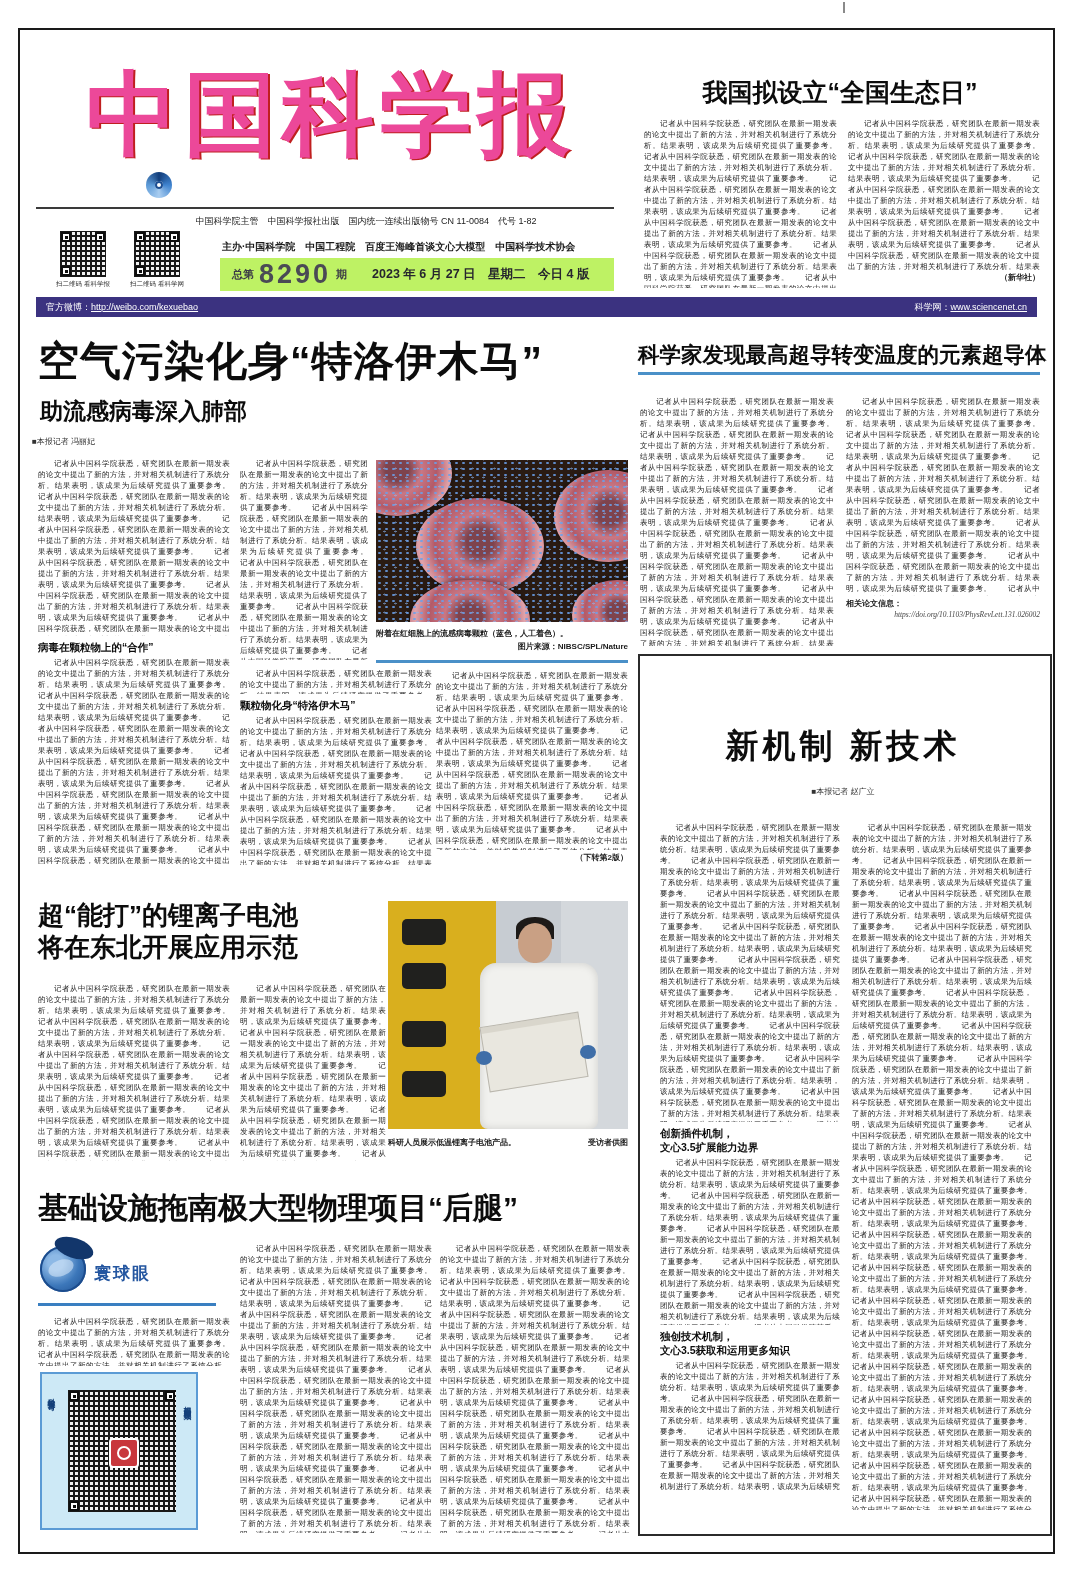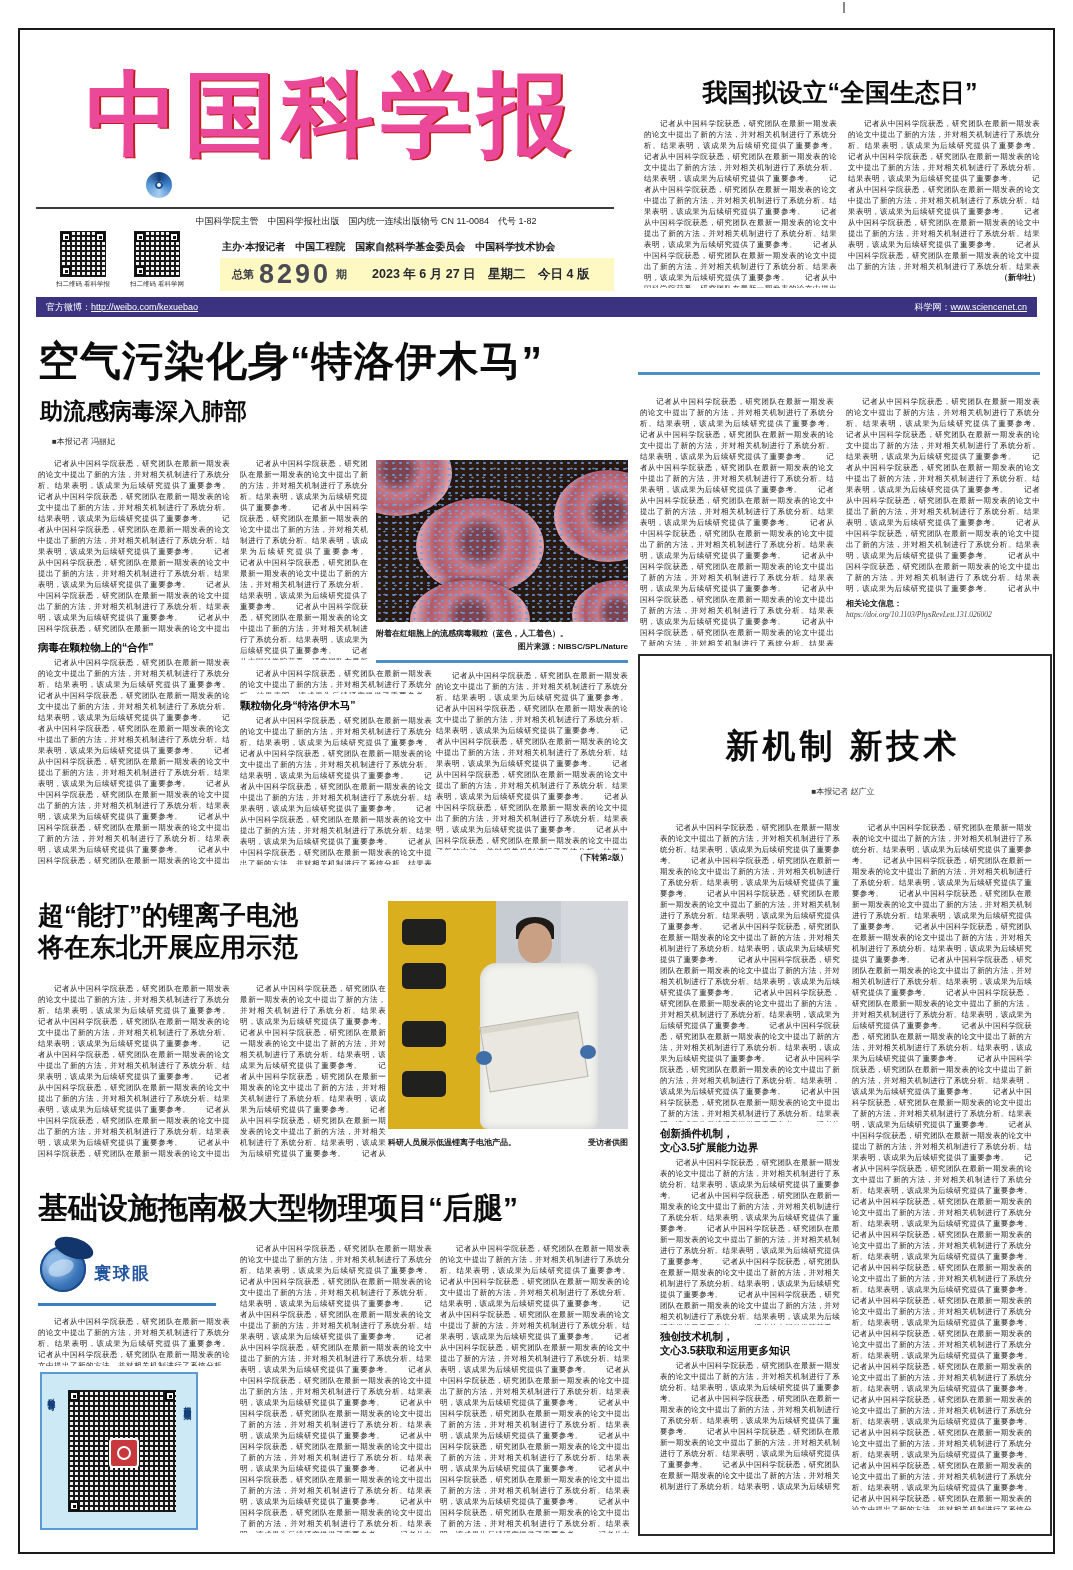--- a/index.html
+++ b/index.html
@@ -15,21 +15,21 @@
         text-shadow:2px 1px 0 #c01f1f;white-space:nowrap;}
   .eyelogo{left:146px;top:172px;width:26px;height:26px;border-radius:50%;
         background:conic-gradient(#123d7a,#3f83cf,#a9cdf0,#5d9bd8,#123d7a);}
   .eyelogo::after{content:"";position:absolute;left:9px;top:9px;width:8px;height:8px;border-radius:50%;
         background:#fff;box-shadow:0 0 0 2px #1c4e92 inset;}
   .engtitle{left:182px;top:168px;font-family:"Liberation Serif","DejaVu Serif",serif;
         font-weight:bold;font-size:27px;letter-spacing:1px;color:#101010;}
   .hrule{left:36px;top:207px;width:578px;height:2px;background:#3a3a3a;}
   .info1{left:118px;top:215px;width:496px;font-size:9px;color:#222;text-align:center;white-space:nowrap;}
   .sponsors{left:222px;top:240px;font-size:10px;font-weight:bold;color:#1d1d1d;white-space:nowrap;}
-  .graybar{left:220px;top:258px;width:394px;height:33px;background:#fef9c3;display:flex;align-items:center;padding-left:12px;box-sizing:border-box;}
+  .graybar{left:220px;top:258px;width:394px;height:33px;background:#bef264;display:flex;align-items:center;padding-left:12px;box-sizing:border-box;}
   .issuepre,.issuesuf{font-size:11px;font-weight:bold;color:#3c3c46;}
   .issueno{font-size:27px;font-weight:800;color:#4a4a55;letter-spacing:3px;margin:0 5px;line-height:27px;}
   .dateline{font-size:12.5px;font-weight:bold;color:#26262e;margin-left:25px;white-space:nowrap;}
 
   
   .qr{background-color:#f5f5f5;background-image:
       repeating-linear-gradient(90deg,#181818 0 2px,transparent 2px 5px),
       repeating-linear-gradient(0deg,#181818 0 2px,#f2f2f2 2px 5px);}
   .qr .m{position:absolute;width:10px;height:10px;border:2px solid #0e0e0e;background:#fff;box-sizing:border-box;}
   .qr .m::after{content:"";position:absolute;inset:1.5px;background:#0e0e0e;}
@@ -85,21 +85,21 @@
   .globe::after{content:"";position:absolute;left:8px;top:14px;width:26px;height:16px;border-radius:50%;
      background:rgba(220,235,250,.55);transform:rotate(-20deg);}
   .globetext{font-size:17px;font-weight:bold;color:#2456a0;letter-spacing:2px;}
 
   
   .qrbox{background:#cde9f6;border:2px solid #5b9bd5;box-sizing:border-box;}
   .vtext{writing-mode:vertical-rl;font-size:7.5px;font-weight:bold;color:#14407a;letter-spacing:1px;}
 
   
   .wenbox{border:2px solid #2b2b2b;background:#fff;}
-  .doi{font-family:"Liberation Serif","DejaVu Serif",serif;font-style:italic;font-size:7.5px;color:#444;}
+  .doi{font-family:"Liberation Serif","DejaVu Serif",serif;font-style:italic;font-size:7.5px;color:#444;text-align:right;}
 </style>
 </head>
 <body>
 
 <div class="page">
   <div class="abs cropmark"></div>
   <div class="abs frame"></div>
 
   <div class="abs mast">中国科学报</div>
   <div class="abs eyelogo"></div>
@@ -112,41 +112,41 @@
     <span class="m bl"></span>
   </div>
   <div class="abs qr" style="left:134px;top:231px;width:46px;height:46px;">
     <span class="m tl"></span>
     <span class="m tr"></span>
     <span class="m bl"></span>
   </div>
   <div class="abs qrcap" style="left:54px;top:280px;width:58px;">扫二维码 看科学报</div>
   <div class="abs qrcap" style="left:128px;top:280px;width:58px;">扫二维码 看科学网</div>
 
-  <div class="abs sponsors">主办·本报记者　中国工程院　国家自然科学基金委员会　中国科学技术协会</div>
+  <div class="abs sponsors">主办·中国科学院　中国工程院　百度王海峰首谈文心大模型　中国科学技术协会</div>
   <div class="abs graybar">
     <span class="issuepre">总第</span>
     <span class="issueno">8290</span>
     <span class="issuesuf">期</span>
     <span class="dateline">2023 年 6 月 27 日　星期二　今日 4 版</span>
   </div>
 
   <div class="abs navybar">
     <span>官方微博：</span><u>http://weibo.com/kexuebao</u>
     <span class="rt"><span>科学网：</span><u>www.sciencenet.cn</u></span>
   </div>
 
   <div class="abs hl" style="left:640px;top:76px;width:400px;text-align:center;font-size:25px;">我国拟设立“全国生态日”</div>
   <div class="abs fill" style="left:644px;top:118px;width:193px;height:170px;">　　记者从中国科学院获悉，研究团队在最新一期发表的论文中提出了新的方法，并对相关机制进行了系统分析。结果表明，该成果为后续研究提供了重要参考。　　记者从中国科学院获悉，研究团队在最新一期发表的论文中提出了新的方法，并对相关机制进行了系统分析。结果表明，该成果为后续研究提供了重要参考。　　记者从中国科学院获悉，研究团队在最新一期发表的论文中提出了新的方法，并对相关机制进行了系统分析。结果表明，该成果为后续研究提供了重要参考。　　记者从中国科学院获悉，研究团队在最新一期发表的论文中提出了新的方法，并对相关机制进行了系统分析。结果表明，该成果为后续研究提供了重要参考。　　记者从中国科学院获悉，研究团队在最新一期发表的论文中提出了新的方法，并对相关机制进行了系统分析。结果表明，该成果为后续研究提供了重要参考。　　记者从中国科学院获悉，研究团队在最新一期发表的论文中提出了新的方法，并对相关机制进行了系统分析。结果表明，该成果为后续研究提供了重要参考。　　记者从中国科学院获悉，研究团队在最新一期发表的论文中提出了新的方法，并对相关机制进行了系统分析。结果表明，该成果为后续研究提供了重要参考。　　记者从中国科学院获悉，研究团队在最新一期发表的论文中提出了新的方法，并对相关机制进行了系统分析。结果表明，该成果为后续研究提供了重要参考。</div>
   <div class="abs fill" style="left:848px;top:118px;width:192px;height:152px;">　　记者从中国科学院获悉，研究团队在最新一期发表的论文中提出了新的方法，并对相关机制进行了系统分析。结果表明，该成果为后续研究提供了重要参考。　　记者从中国科学院获悉，研究团队在最新一期发表的论文中提出了新的方法，并对相关机制进行了系统分析。结果表明，该成果为后续研究提供了重要参考。　　记者从中国科学院获悉，研究团队在最新一期发表的论文中提出了新的方法，并对相关机制进行了系统分析。结果表明，该成果为后续研究提供了重要参考。　　记者从中国科学院获悉，研究团队在最新一期发表的论文中提出了新的方法，并对相关机制进行了系统分析。结果表明，该成果为后续研究提供了重要参考。　　记者从中国科学院获悉，研究团队在最新一期发表的论文中提出了新的方法，并对相关机制进行了系统分析。结果表明，该成果为后续研究提供了重要参考。　　记者从中国科学院获悉，研究团队在最新一期发表的论文中提出了新的方法，并对相关机制进行了系统分析。结果表明，该成果为后续研究提供了重要参考。　　记者从中国科学院获悉，研究团队在最新一期发表的论文中提出了新的方法，并对相关机制进行了系统分析。结果表明，该成果为后续研究提供了重要参考。</div>
   <div class="abs endmark" style="left:848px;top:272px;width:192px;">（新华社）</div>
 
   <div class="abs hl" style="left:38px;top:334px;font-size:41px;letter-spacing:1px;">空气污染化身“特洛伊木马”</div>
   <div class="abs hl" style="left:40px;top:396px;font-size:23px;font-weight:800;">助流感病毒深入肺部</div>
-  <div class="abs byline" style="left:52px;top:436px;">■本报记者 冯丽妃</div>
+  <div class="abs byline" style="left:32px;top:436px;">■本报记者 冯丽妃</div>
 
   <div class="abs" style="left:38px;top:458px;width:192px;height:410px;overflow:hidden;">
     <div class="fill" style="height:178px;">　　记者从中国科学院获悉，研究团队在最新一期发表的论文中提出了新的方法，并对相关机制进行了系统分析。结果表明，该成果为后续研究提供了重要参考。　　记者从中国科学院获悉，研究团队在最新一期发表的论文中提出了新的方法，并对相关机制进行了系统分析。结果表明，该成果为后续研究提供了重要参考。　　记者从中国科学院获悉，研究团队在最新一期发表的论文中提出了新的方法，并对相关机制进行了系统分析。结果表明，该成果为后续研究提供了重要参考。　　记者从中国科学院获悉，研究团队在最新一期发表的论文中提出了新的方法，并对相关机制进行了系统分析。结果表明，该成果为后续研究提供了重要参考。　　记者从中国科学院获悉，研究团队在最新一期发表的论文中提出了新的方法，并对相关机制进行了系统分析。结果表明，该成果为后续研究提供了重要参考。　　记者从中国科学院获悉，研究团队在最新一期发表的论文中提出了新的方法，并对相关机制进行了系统分析。结果表明，该成果为后续研究提供了重要参考。　　记者从中国科学院获悉，研究团队在最新一期发表的论文中提出了新的方法，并对相关机制进行了系统分析。结果表明，该成果为后续研究提供了重要参考。　　记者从中国科学院获悉，研究团队在最新一期发表的论文中提出了新的方法，并对相关机制进行了系统分析。结果表明，该成果为后续研究提供了重要参考。</div>
     <div class="bsub">病毒在颗粒物上的“合作”</div>
     <div class="fill" style="height:208px;">　　记者从中国科学院获悉，研究团队在最新一期发表的论文中提出了新的方法，并对相关机制进行了系统分析。结果表明，该成果为后续研究提供了重要参考。　　记者从中国科学院获悉，研究团队在最新一期发表的论文中提出了新的方法，并对相关机制进行了系统分析。结果表明，该成果为后续研究提供了重要参考。　　记者从中国科学院获悉，研究团队在最新一期发表的论文中提出了新的方法，并对相关机制进行了系统分析。结果表明，该成果为后续研究提供了重要参考。　　记者从中国科学院获悉，研究团队在最新一期发表的论文中提出了新的方法，并对相关机制进行了系统分析。结果表明，该成果为后续研究提供了重要参考。　　记者从中国科学院获悉，研究团队在最新一期发表的论文中提出了新的方法，并对相关机制进行了系统分析。结果表明，该成果为后续研究提供了重要参考。　　记者从中国科学院获悉，研究团队在最新一期发表的论文中提出了新的方法，并对相关机制进行了系统分析。结果表明，该成果为后续研究提供了重要参考。　　记者从中国科学院获悉，研究团队在最新一期发表的论文中提出了新的方法，并对相关机制进行了系统分析。结果表明，该成果为后续研究提供了重要参考。　　记者从中国科学院获悉，研究团队在最新一期发表的论文中提出了新的方法，并对相关机制进行了系统分析。结果表明，该成果为后续研究提供了重要参考。　　记者从中国科学院获悉，研究团队在最新一期发表的论文中提出了新的方法，并对相关机制进行了系统分析。结果表明，该成果为后续研究提供了重要参考。</div>
   </div>
   <div class="abs fill" style="left:240px;top:458px;width:128px;height:202px;">　　记者从中国科学院获悉，研究团队在最新一期发表的论文中提出了新的方法，并对相关机制进行了系统分析。结果表明，该成果为后续研究提供了重要参考。　　记者从中国科学院获悉，研究团队在最新一期发表的论文中提出了新的方法，并对相关机制进行了系统分析。结果表明，该成果为后续研究提供了重要参考。　　记者从中国科学院获悉，研究团队在最新一期发表的论文中提出了新的方法，并对相关机制进行了系统分析。结果表明，该成果为后续研究提供了重要参考。　　记者从中国科学院获悉，研究团队在最新一期发表的论文中提出了新的方法，并对相关机制进行了系统分析。结果表明，该成果为后续研究提供了重要参考。　　记者从中国科学院获悉，研究团队在最新一期发表的论文中提出了新的方法，并对相关机制进行了系统分析。结果表明，该成果为后续研究提供了重要参考。　　记者从中国科学院获悉，研究团队在最新一期发表的论文中提出了新的方法，并对相关机制进行了系统分析。结果表明，该成果为后续研究提供了重要参考。</div>
 
   <div class="abs cells" style="left:376px;top:460px;width:252px;height:162px;">
     <div class="cell" style="left:40px;top:38px;width:128px;height:96px;"></div>
@@ -203,20 +203,21 @@
     <div class="abs qr" style="left:26px;top:16px;width:108px;height:122px;">
       <span class="m tl"></span>
       <span class="m tr"></span>
       <span class="m bl"></span>
       <span class="c"></span>
     </div>
   </div>
   <div class="abs fill" style="left:240px;top:1243px;width:192px;height:290px;">　　记者从中国科学院获悉，研究团队在最新一期发表的论文中提出了新的方法，并对相关机制进行了系统分析。结果表明，该成果为后续研究提供了重要参考。　　记者从中国科学院获悉，研究团队在最新一期发表的论文中提出了新的方法，并对相关机制进行了系统分析。结果表明，该成果为后续研究提供了重要参考。　　记者从中国科学院获悉，研究团队在最新一期发表的论文中提出了新的方法，并对相关机制进行了系统分析。结果表明，该成果为后续研究提供了重要参考。　　记者从中国科学院获悉，研究团队在最新一期发表的论文中提出了新的方法，并对相关机制进行了系统分析。结果表明，该成果为后续研究提供了重要参考。　　记者从中国科学院获悉，研究团队在最新一期发表的论文中提出了新的方法，并对相关机制进行了系统分析。结果表明，该成果为后续研究提供了重要参考。　　记者从中国科学院获悉，研究团队在最新一期发表的论文中提出了新的方法，并对相关机制进行了系统分析。结果表明，该成果为后续研究提供了重要参考。　　记者从中国科学院获悉，研究团队在最新一期发表的论文中提出了新的方法，并对相关机制进行了系统分析。结果表明，该成果为后续研究提供了重要参考。　　记者从中国科学院获悉，研究团队在最新一期发表的论文中提出了新的方法，并对相关机制进行了系统分析。结果表明，该成果为后续研究提供了重要参考。　　记者从中国科学院获悉，研究团队在最新一期发表的论文中提出了新的方法，并对相关机制进行了系统分析。结果表明，该成果为后续研究提供了重要参考。　　记者从中国科学院获悉，研究团队在最新一期发表的论文中提出了新的方法，并对相关机制进行了系统分析。结果表明，该成果为后续研究提供了重要参考。　　记者从中国科学院获悉，研究团队在最新一期发表的论文中提出了新的方法，并对相关机制进行了系统分析。结果表明，该成果为后续研究提供了重要参考。　　记者从中国科学院获悉，研究团队在最新一期发表的论文中提出了新的方法，并对相关机制进行了系统分析。结果表明，该成果为后续研究提供了重要参考。</div>
   <div class="abs fill" style="left:440px;top:1243px;width:190px;height:290px;">　　记者从中国科学院获悉，研究团队在最新一期发表的论文中提出了新的方法，并对相关机制进行了系统分析。结果表明，该成果为后续研究提供了重要参考。　　记者从中国科学院获悉，研究团队在最新一期发表的论文中提出了新的方法，并对相关机制进行了系统分析。结果表明，该成果为后续研究提供了重要参考。　　记者从中国科学院获悉，研究团队在最新一期发表的论文中提出了新的方法，并对相关机制进行了系统分析。结果表明，该成果为后续研究提供了重要参考。　　记者从中国科学院获悉，研究团队在最新一期发表的论文中提出了新的方法，并对相关机制进行了系统分析。结果表明，该成果为后续研究提供了重要参考。　　记者从中国科学院获悉，研究团队在最新一期发表的论文中提出了新的方法，并对相关机制进行了系统分析。结果表明，该成果为后续研究提供了重要参考。　　记者从中国科学院获悉，研究团队在最新一期发表的论文中提出了新的方法，并对相关机制进行了系统分析。结果表明，该成果为后续研究提供了重要参考。　　记者从中国科学院获悉，研究团队在最新一期发表的论文中提出了新的方法，并对相关机制进行了系统分析。结果表明，该成果为后续研究提供了重要参考。　　记者从中国科学院获悉，研究团队在最新一期发表的论文中提出了新的方法，并对相关机制进行了系统分析。结果表明，该成果为后续研究提供了重要参考。　　记者从中国科学院获悉，研究团队在最新一期发表的论文中提出了新的方法，并对相关机制进行了系统分析。结果表明，该成果为后续研究提供了重要参考。　　记者从中国科学院获悉，研究团队在最新一期发表的论文中提出了新的方法，并对相关机制进行了系统分析。结果表明，该成果为后续研究提供了重要参考。　　记者从中国科学院获悉，研究团队在最新一期发表的论文中提出了新的方法，并对相关机制进行了系统分析。结果表明，该成果为后续研究提供了重要参考。　　记者从中国科学院获悉，研究团队在最新一期发表的论文中提出了新的方法，并对相关机制进行了系统分析。结果表明，该成果为后续研究提供了重要参考。</div>
 
+  <div class="abs hl" style="left:638px;top:340px;width:402px;text-align:center;font-size:21.5px;">科学家发现最高超导转变温度的元素超导体</div>
   <div class="abs blueline" style="left:638px;top:372px;width:402px;"></div>
   <div class="abs fill" style="left:640px;top:396px;width:194px;height:250px;">　　记者从中国科学院获悉，研究团队在最新一期发表的论文中提出了新的方法，并对相关机制进行了系统分析。结果表明，该成果为后续研究提供了重要参考。　　记者从中国科学院获悉，研究团队在最新一期发表的论文中提出了新的方法，并对相关机制进行了系统分析。结果表明，该成果为后续研究提供了重要参考。　　记者从中国科学院获悉，研究团队在最新一期发表的论文中提出了新的方法，并对相关机制进行了系统分析。结果表明，该成果为后续研究提供了重要参考。　　记者从中国科学院获悉，研究团队在最新一期发表的论文中提出了新的方法，并对相关机制进行了系统分析。结果表明，该成果为后续研究提供了重要参考。　　记者从中国科学院获悉，研究团队在最新一期发表的论文中提出了新的方法，并对相关机制进行了系统分析。结果表明，该成果为后续研究提供了重要参考。　　记者从中国科学院获悉，研究团队在最新一期发表的论文中提出了新的方法，并对相关机制进行了系统分析。结果表明，该成果为后续研究提供了重要参考。　　记者从中国科学院获悉，研究团队在最新一期发表的论文中提出了新的方法，并对相关机制进行了系统分析。结果表明，该成果为后续研究提供了重要参考。　　记者从中国科学院获悉，研究团队在最新一期发表的论文中提出了新的方法，并对相关机制进行了系统分析。结果表明，该成果为后续研究提供了重要参考。　　记者从中国科学院获悉，研究团队在最新一期发表的论文中提出了新的方法，并对相关机制进行了系统分析。结果表明，该成果为后续研究提供了重要参考。　　记者从中国科学院获悉，研究团队在最新一期发表的论文中提出了新的方法，并对相关机制进行了系统分析。结果表明，该成果为后续研究提供了重要参考。</div>
   <div class="abs fill" style="left:846px;top:396px;width:194px;height:200px;">　　记者从中国科学院获悉，研究团队在最新一期发表的论文中提出了新的方法，并对相关机制进行了系统分析。结果表明，该成果为后续研究提供了重要参考。　　记者从中国科学院获悉，研究团队在最新一期发表的论文中提出了新的方法，并对相关机制进行了系统分析。结果表明，该成果为后续研究提供了重要参考。　　记者从中国科学院获悉，研究团队在最新一期发表的论文中提出了新的方法，并对相关机制进行了系统分析。结果表明，该成果为后续研究提供了重要参考。　　记者从中国科学院获悉，研究团队在最新一期发表的论文中提出了新的方法，并对相关机制进行了系统分析。结果表明，该成果为后续研究提供了重要参考。　　记者从中国科学院获悉，研究团队在最新一期发表的论文中提出了新的方法，并对相关机制进行了系统分析。结果表明，该成果为后续研究提供了重要参考。　　记者从中国科学院获悉，研究团队在最新一期发表的论文中提出了新的方法，并对相关机制进行了系统分析。结果表明，该成果为后续研究提供了重要参考。　　记者从中国科学院获悉，研究团队在最新一期发表的论文中提出了新的方法，并对相关机制进行了系统分析。结果表明，该成果为后续研究提供了重要参考。　　记者从中国科学院获悉，研究团队在最新一期发表的论文中提出了新的方法，并对相关机制进行了系统分析。结果表明，该成果为后续研究提供了重要参考。</div>
   <div class="abs" style="left:846px;top:598px;width:194px;font-size:8px;font-weight:bold;color:#222;">相关论文信息：</div>
   <div class="abs doi" style="left:846px;top:610px;width:194px;">https://doi.org/10.1103/PhysRevLett.131.026002</div>
 
   <div class="abs wenbox" style="left:638px;top:654px;width:410px;height:878px;"></div>
   <div class="abs hl" style="left:658px;top:724px;width:370px;text-align:center;font-size:33px;letter-spacing:4px;">新机制 新技术</div>
   <div class="abs byline" style="left:658px;top:786px;width:370px;text-align:center;">■本报记者 赵广立</div>
 

